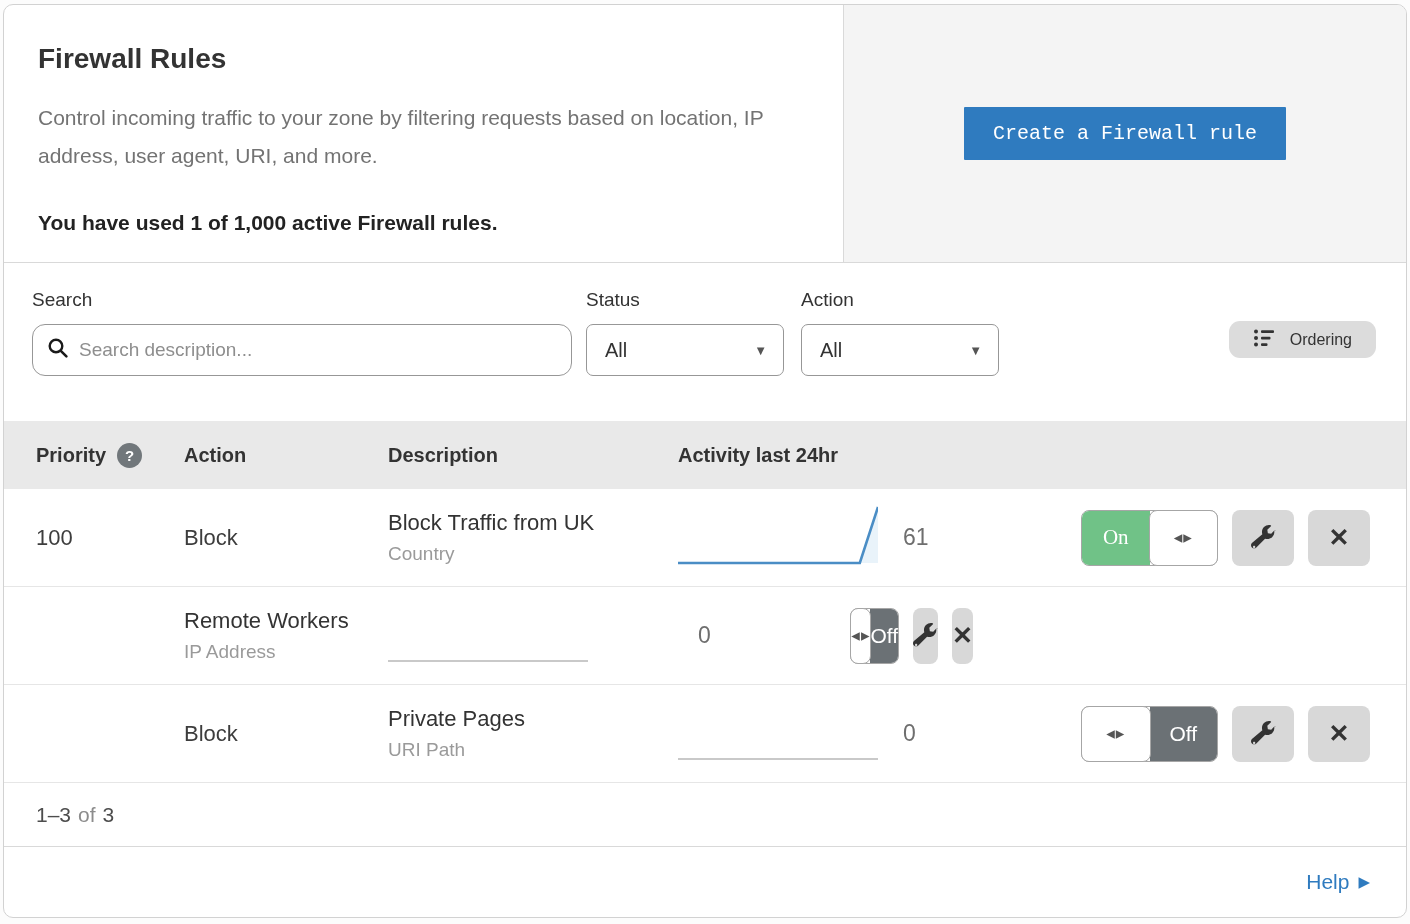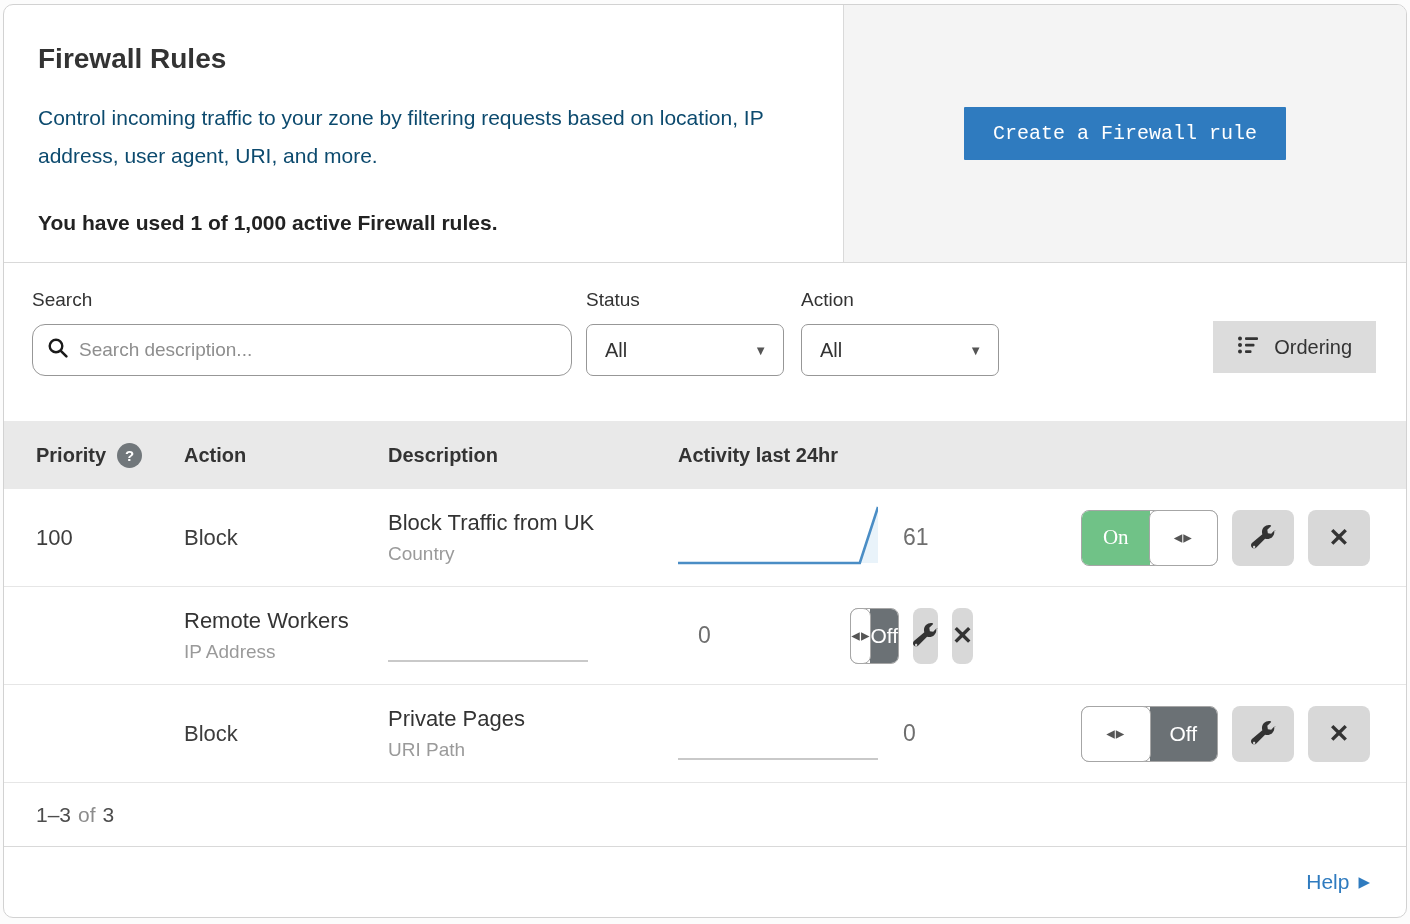--- a/index.html
+++ b/index.html
@@ -6,21 +6,21 @@
   html, body { width: 1410px; height: 924px; overflow: hidden; background: #fcfcfc;
     font-family: "Liberation Sans", sans-serif; }
   .app { position: absolute; top: 4px; left: 3px; right: 3px; bottom: 6px;
     background: #fff; border: 1px solid #d2d2d2; border-radius: 10px; overflow: hidden;
     display: flex; flex-direction: column; }
 
   
   .header { display: flex; height: 258px; border-bottom: 1px solid #d9d9d9; flex: 0 0 auto; }
   .header-left { flex: 0 0 840px; padding: 26px 34px; border-right: 1px solid #d9d9d9; }
   .page-title { font-size: 28px; font-weight: bold; color: #333; margin: 12px 0 24px; }
-  .page-desc { font-size: 21px; color: #0c4a6e; line-height: 1.82; max-width: 775px; margin-bottom: 36px; }
+  .page-desc { font-size: 21px; color: #737373; line-height: 1.82; max-width: 775px; margin-bottom: 36px; }
   .usage-note { font-size: 21px; font-weight: bold; color: #222; }
   .header-right { flex: 1 1 auto; background: #f4f4f4; display: flex; align-items: center; justify-content: center; }
   .create-btn { border: none; border-radius: 1px; padding: 15px 29px; font-size: 20px;
     color: #fff; cursor: pointer; font-family: Liberation Mono, monospace; }
 
   
   .filters { position: relative; height: 158px; flex: 0 0 auto; }
   .field-label { font-size: 19px; color: #333; margin-bottom: 13px; }
   .search-group { position: absolute; left: 28px; top: 26px; width: 540px; }
   .search-box { display: flex; align-items: center; height: 52px; border: 1px solid #979797;
@@ -28,23 +28,23 @@
   .search-box input { border: none; outline: none; flex: 1; font-size: 19px; color: #333;
     font-family: inherit; background: transparent; margin-left: 10px; }
   .search-box input::placeholder { color: #8e8e8e; }
   .select-group { position: absolute; top: 26px; width: 198px; }
   .select-group.status { left: 582px; }
   .select-group.action { left: 797px; }
   .select-box { display: flex; align-items: center; justify-content: space-between; height: 52px;
     border: 1px solid #979797; border-radius: 7px; background: #fff; padding: 0 16px 0 18px;
     font-size: 20px; color: #333; cursor: pointer; }
   .select-caret { font-size: 13px; color: #555; }
-  .ordering-btn { position: absolute; right: 30px; top: 58px; height: 52px; display: flex;
-    align-items: center; gap: 13px; background: #dcdcdc; border: none; border-radius: 0;
-    padding: 0 24px; font-size: 20px; color: #333; cursor: pointer; font-family: inherit; }
+  .ordering-btn { position: absolute; right: 30px; top: 58px; height: 37px; display: flex;
+    align-items: center; gap: 13px; background: #dcdcdc; border: none; border-radius: 11px;
+    padding: 0 24px; font-size: 16px; color: #333; cursor: pointer; font-family: inherit; }
 
   
   .grid-row { display: grid; grid-template-columns: 148px 204px 290px 205px 90px 1fr;
     padding: 0 36px 0 32px; align-items: center; }
   .thead { background: #e9e9e9; height: 68px; flex: 0 0 auto; }
   .th { font-size: 20px; font-weight: bold; color: #333; }
   .th-priority { display: flex; align-items: center; gap: 11px; }
   .q-icon { width: 25px; height: 25px; border-radius: 50%; background: #71777b; color: #fff;
     font-size: 15px; font-weight: bold; display: inline-flex; align-items: center;
     justify-content: center; cursor: pointer; }

